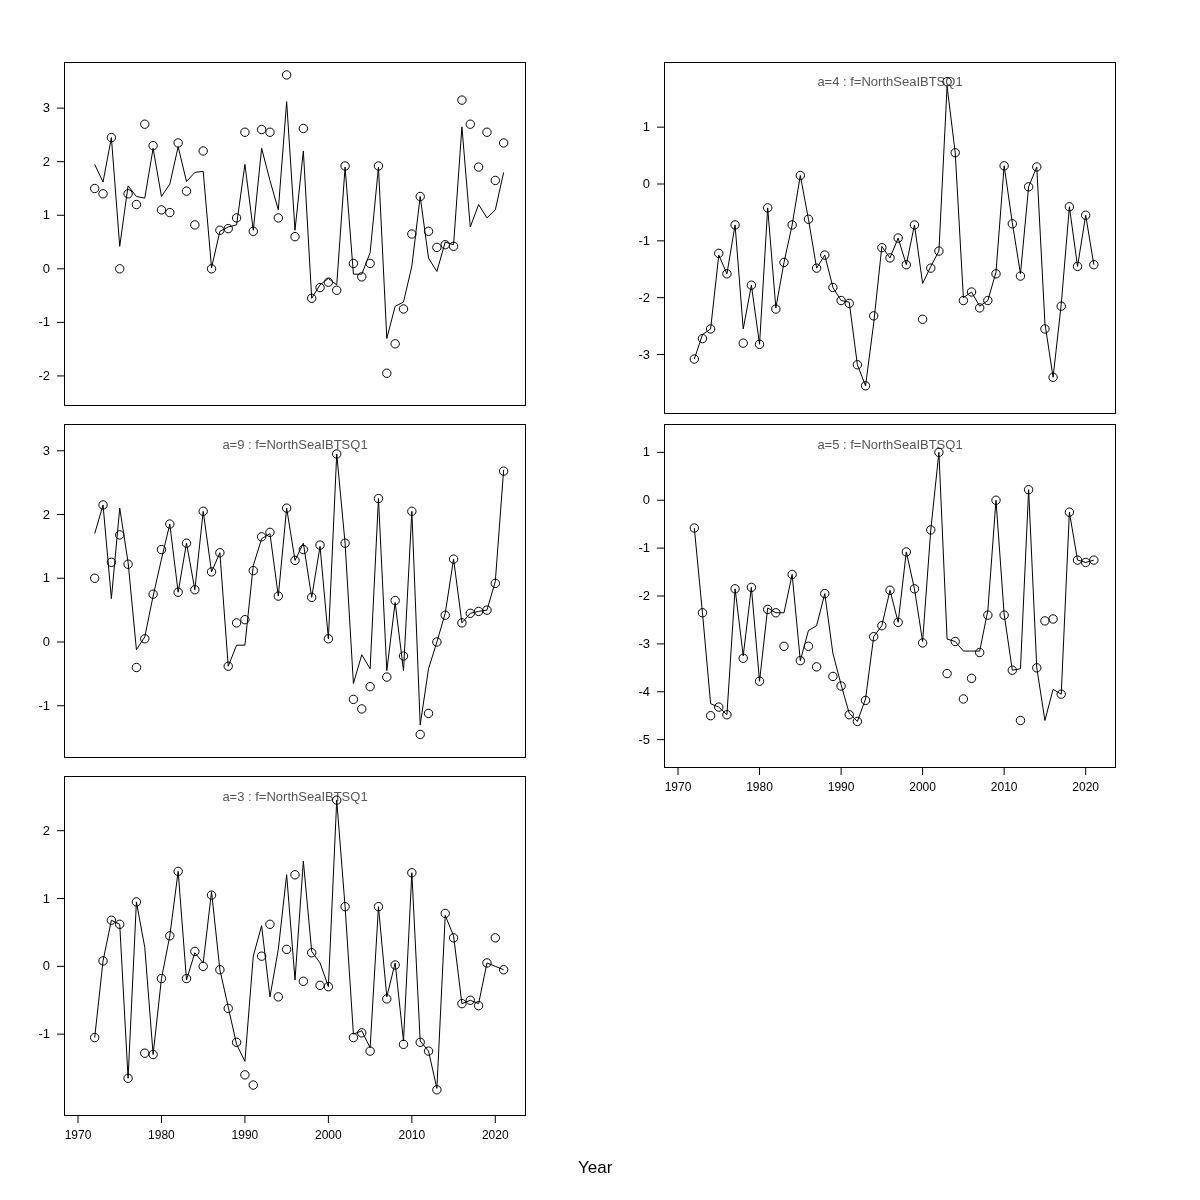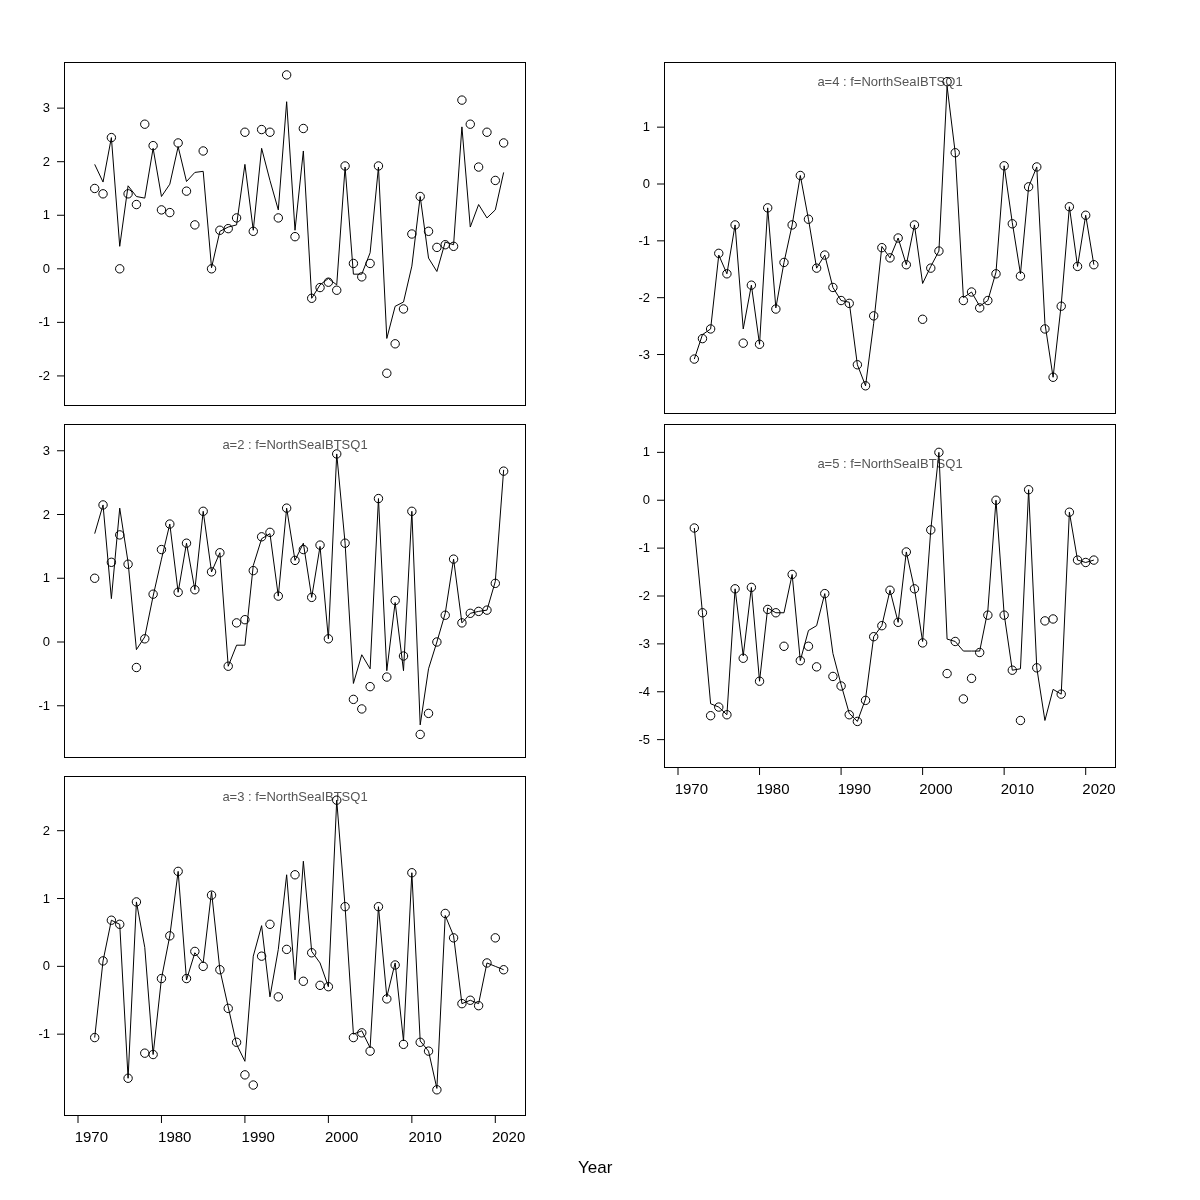--- a/index.html
+++ b/index.html
@@ -34,24 +34,24 @@
   }
   .axis-label-y {
     position: absolute;
     font-size: 13px;
     color: #000000;
     text-align: right;
     white-space: nowrap;
   }
   .axis-label-x {
     position: absolute;
-    font-size: 15px;
+    font-size: 12px;
     color: #000000;
     white-space: nowrap;
-    text-align: right;
+    text-align: center;
   }
   .xlabel-main {
     position: absolute;
     font-size: 17px;
     color: #000000;
     white-space: nowrap;
   }
   svg {
     position: absolute;
     left: 0; top: 0;
@@ -143,21 +143,21 @@
         <circle cx="453.58" cy="246.32" r="4.2" class="data-point"></circle>
         <circle cx="461.92" cy="100.10" r="4.2" class="data-point"></circle>
         <circle cx="470.27" cy="124.20" r="4.2" class="data-point"></circle>
         <circle cx="478.62" cy="167.05" r="4.2" class="data-point"></circle>
         <circle cx="486.96" cy="132.24" r="4.2" class="data-point"></circle>
         <circle cx="495.31" cy="180.44" r="4.2" class="data-point"></circle>
         <circle cx="503.65" cy="142.95" r="4.2" class="data-point"></circle>
       </g>
     </svg>
     <div class="plot-box" style="left: 64px; top: 424px; width: 462px; height: 334px;"></div>
-    <div class="panel-title" style="left: 64px; top: 437px; width: 462px;">a=2 : f=NorthSeaIBTSQ1</div>
+    <div class="panel-title" style="left: 64px; top: 437px; width: 462px;">a=9 : f=NorthSeaIBTSQ1</div>
     <div class="axis-label-y" style="left: 18px; top: 697.75px; width: 32px;">-1</div>
     <div class="axis-label-y" style="left: 18px; top: 634px; width: 32px;">0</div>
     <div class="axis-label-y" style="left: 18px; top: 570.25px; width: 32px;">1</div>
     <div class="axis-label-y" style="left: 18px; top: 506.5px; width: 32px;">2</div>
     <div class="axis-label-y" style="left: 18px; top: 442.75px; width: 32px;">3</div>
     <svg width="1200" height="1200" style="pointer-events: none;">
       <defs>
         <clipPath id="clip1">
           <rect x="65" y="425" width="460" height="332"></rect>
         </clipPath>
@@ -369,21 +369,21 @@
         <circle cx="1044.92" cy="328.95" r="4.2" class="data-point"></circle>
         <circle cx="1053.08" cy="377.26" r="4.2" class="data-point"></circle>
         <circle cx="1061.23" cy="306.21" r="4.2" class="data-point"></circle>
         <circle cx="1069.38" cy="206.74" r="4.2" class="data-point"></circle>
         <circle cx="1077.54" cy="266.42" r="4.2" class="data-point"></circle>
         <circle cx="1085.69" cy="215.26" r="4.2" class="data-point"></circle>
         <circle cx="1093.85" cy="264.72" r="4.2" class="data-point"></circle>
       </g>
     </svg>
     <div class="plot-box" style="left: 664px; top: 424px; width: 452px; height: 344px;"></div>
-    <div class="panel-title" style="left: 664px; top: 456px; width: 452px;">a=5 : f=NorthSeaIBTSQ1</div>
+    <div class="panel-title" style="left: 664px; top: 437px; width: 452px;">a=5 : f=NorthSeaIBTSQ1</div>
     <div class="axis-label-y" style="left: 618px; top: 731.636px; width: 32px;">-5</div>
     <div class="axis-label-y" style="left: 618px; top: 683.758px; width: 32px;">-4</div>
     <div class="axis-label-y" style="left: 618px; top: 635.879px; width: 32px;">-3</div>
     <div class="axis-label-y" style="left: 618px; top: 588px; width: 32px;">-2</div>
     <div class="axis-label-y" style="left: 618px; top: 540.121px; width: 32px;">-1</div>
     <div class="axis-label-y" style="left: 618px; top: 492.242px; width: 32px;">0</div>
     <div class="axis-label-y" style="left: 618px; top: 444.364px; width: 32px;">1</div>
     <div class="axis-label-x" style="left: 648px; top: 780px; width: 60px;">1970</div>
     <div class="axis-label-x" style="left: 729.538px; top: 780px; width: 60px;">1980</div>
     <div class="axis-label-x" style="left: 811.077px; top: 780px; width: 60px;">1990</div>

